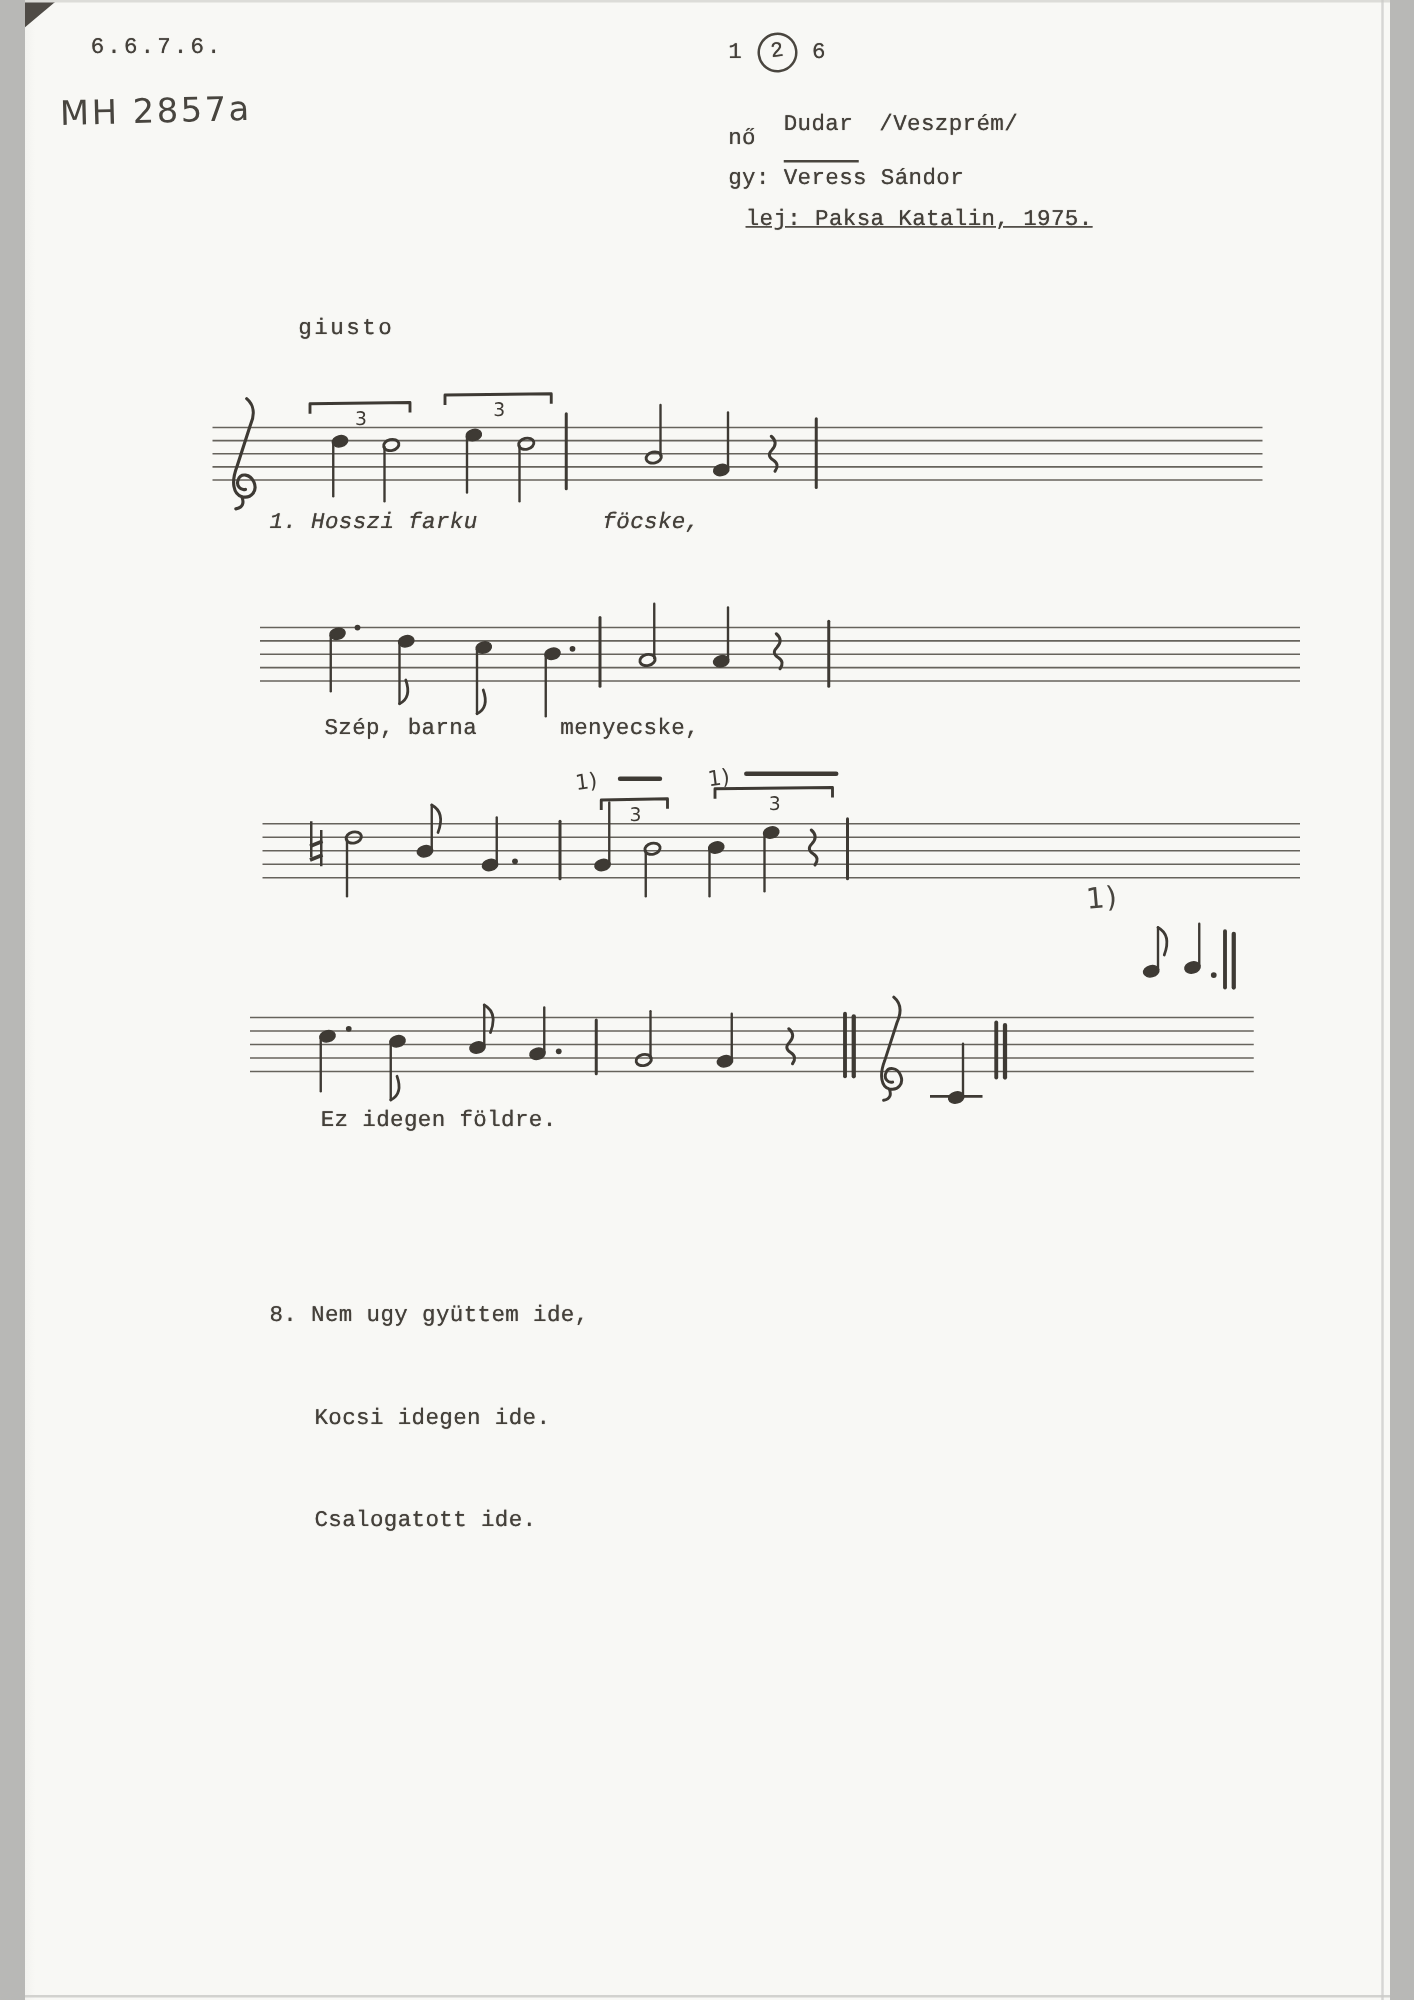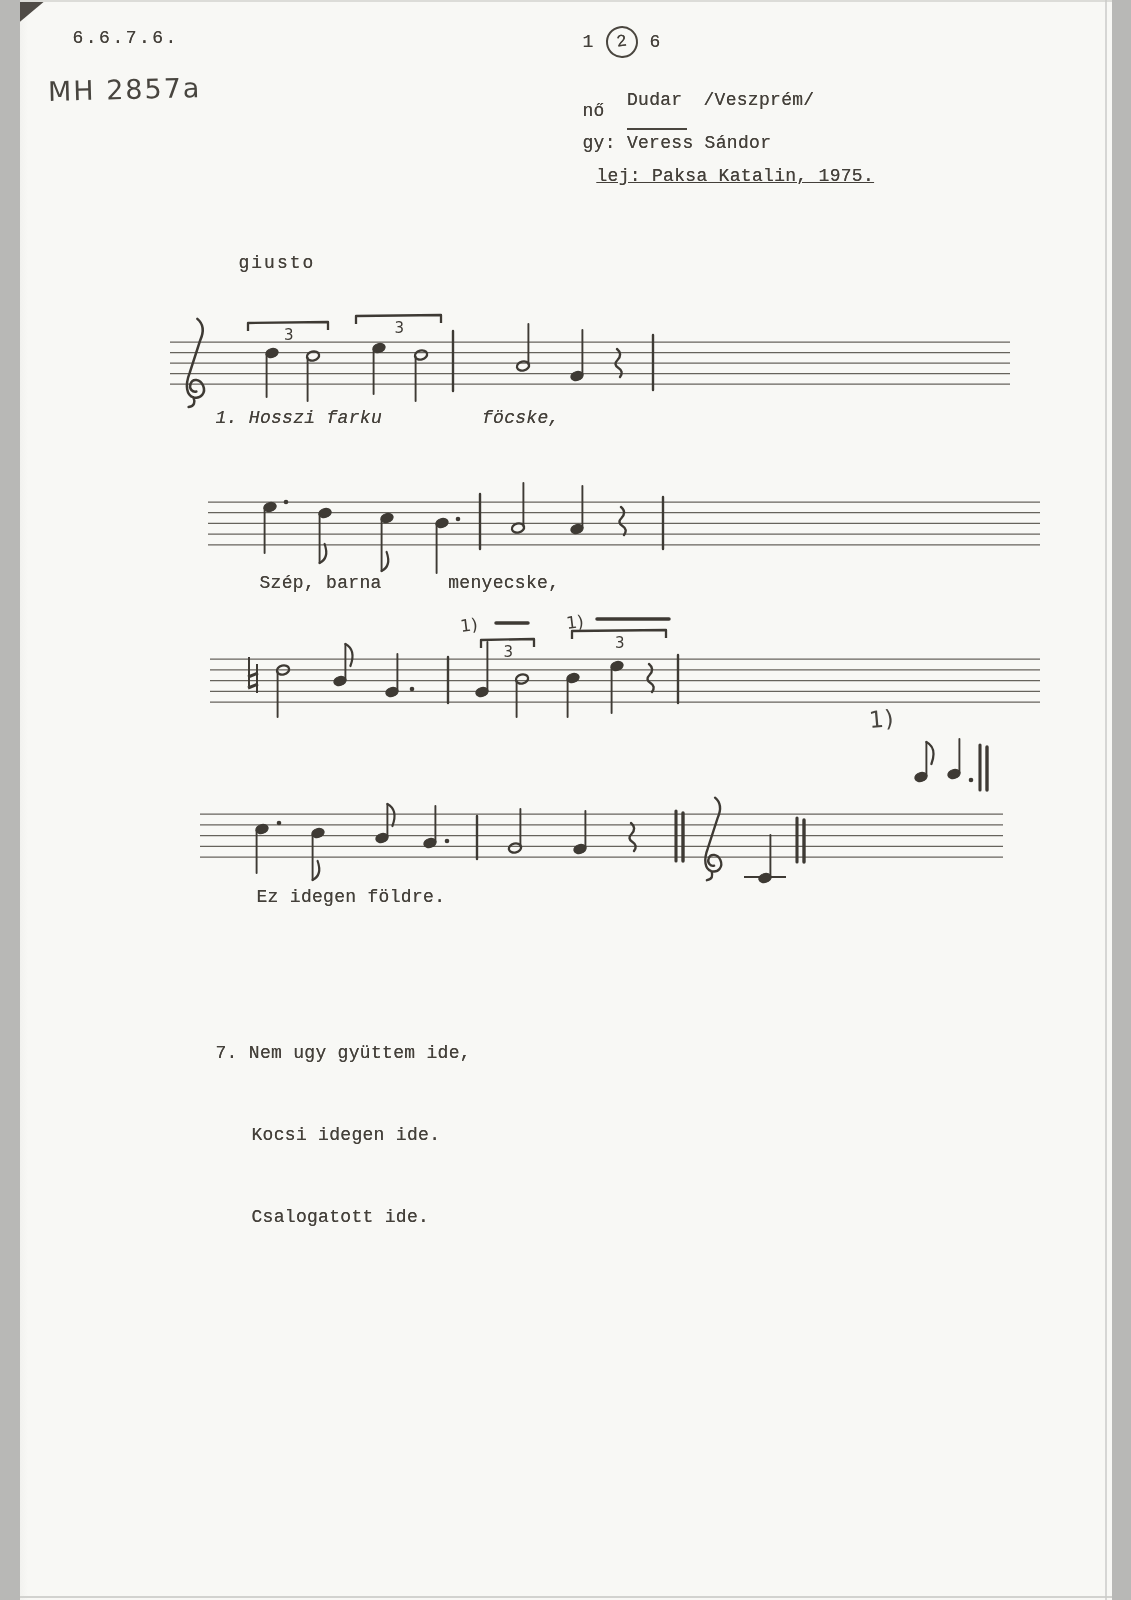--- a/index.html
+++ b/index.html
@@ -182,18 +182,18 @@
       <line x1="967" y1="747" x2="967" y2="790" stroke="#3e3a34" stroke-width="3.4" stroke-linecap="round"></line>
     </svg>
 
   <div class="tw" style="left:196px;top:406px;font-style:italic;">1. Hosszi farku         föcske,</div>
   <div class="tw" style="left:240px;top:571px;">Szép, barna      menyecske,</div>
   <div class="tw" style="left:218px;top:885px;margin-left:19px;">Ez idegen földre.</div>
 
   <div class="hw footnote-label" style="left:849px;top:706px;">1)</div>
 
   <div class="tw" style="left:196px;top:993px;">
-    <div class="verse-line">7. Nem ugy gyüttem ide,</div>
+    <div class="verse-line">8. Nem ugy gyüttem ide,</div>
     <div class="verse-line">Kocsi idegen ide.</div>
     <div class="verse-line">Csalogatott ide.</div>
   </div>
 
 </div>
 
 </body></html>

